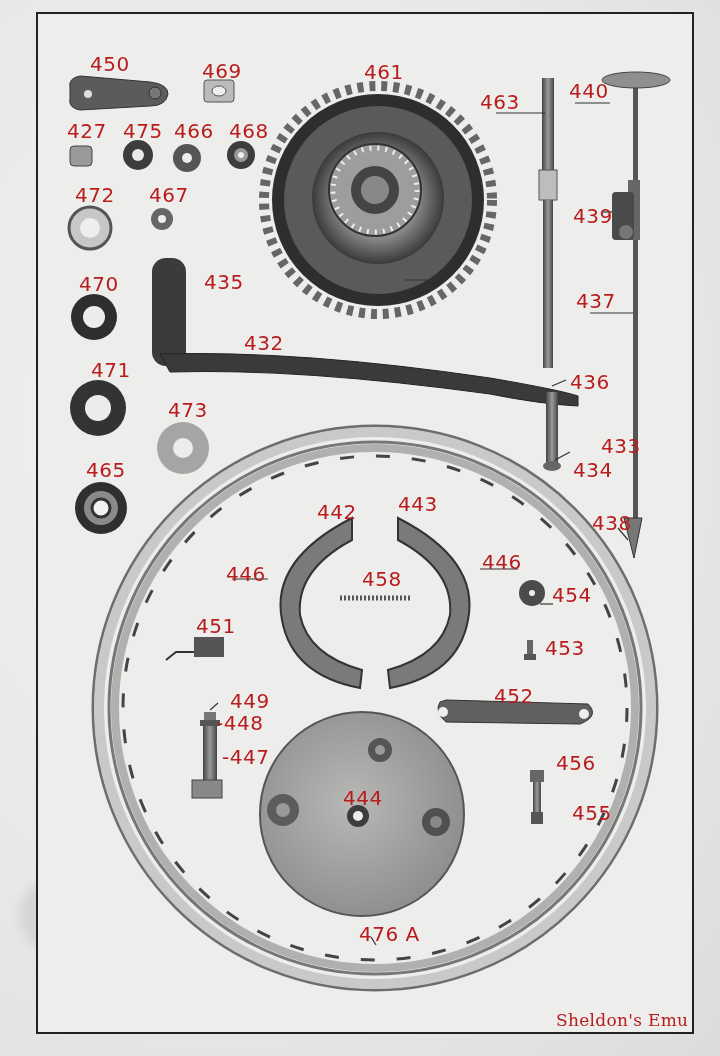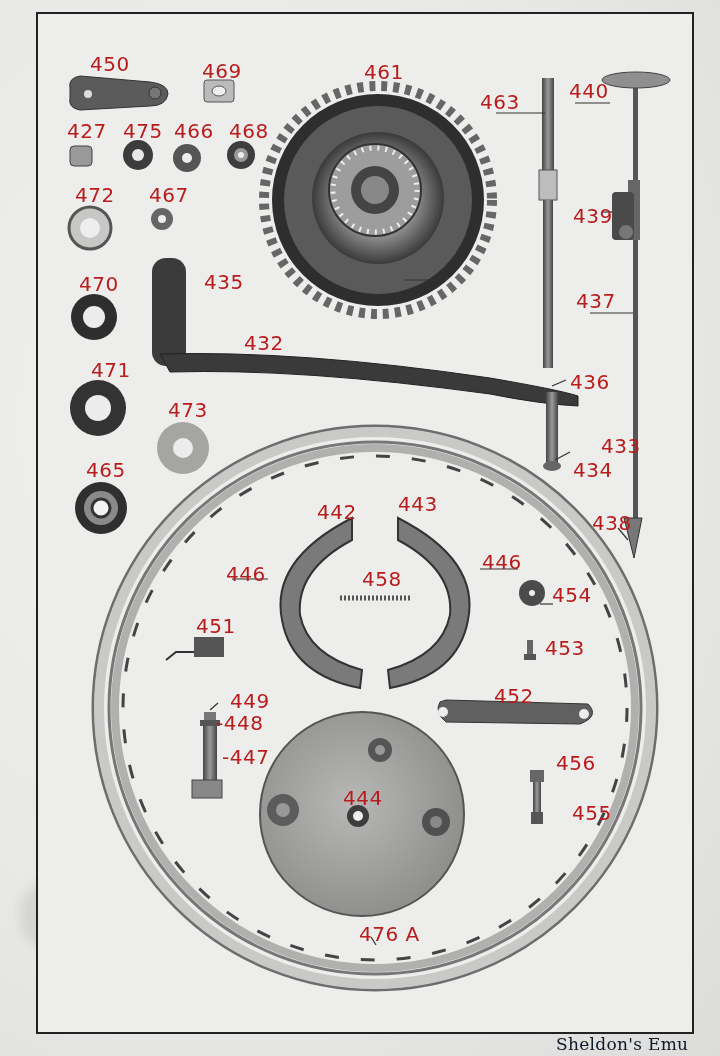--- a/index.html
+++ b/index.html
@@ -4,22 +4,22 @@
 <style>
   html, body { margin:0; padding:0; }
   body { width:720px; height:1056px; background:#e9e9e7; position:relative; overflow:hidden;
          font-family:"DejaVu Sans", sans-serif; }
   .sheet { position:absolute; left:0; top:0; width:720px; height:1056px;
            background: radial-gradient(ellipse at 30% 40%, #f1f1ef 0%, #e8e8e6 60%, #dcdcda 100%); }
   .frame { position:absolute; left:36px; top:12px; width:658px; height:1022px;
            border:2px solid #222; box-sizing:border-box; background:#ededeb; }
   .lbl { position:absolute; font-size:20px; color:#b91c1c; letter-spacing:0.5px; line-height:1; white-space:nowrap; }
   svg.art { position:absolute; left:0; top:0; }
-  .wm { position:absolute; left:556px; top:1034px; font-family:"DejaVu Serif", serif; font-size:17px;
-        color:#0f172a; letter-spacing:0.3px; }
+  .wm { position:absolute; left:556px; top:1010px; font-family:"DejaVu Serif", serif; font-size:17px;
+        color:#b91c1c; letter-spacing:0.3px; }
   .stain { position:absolute; border-radius:50%; background:rgba(120,120,120,0.18); filter:blur(6px); }
 </style>
 </head>
 <body>
 
 <div class="sheet"></div>
 <div class="stain" style="left:40px;top:780px;width:50px;height:40px;"></div>
 <div class="stain" style="left:20px;top:880px;width:60px;height:70px;"></div>
 
 <div class="frame"></div>

